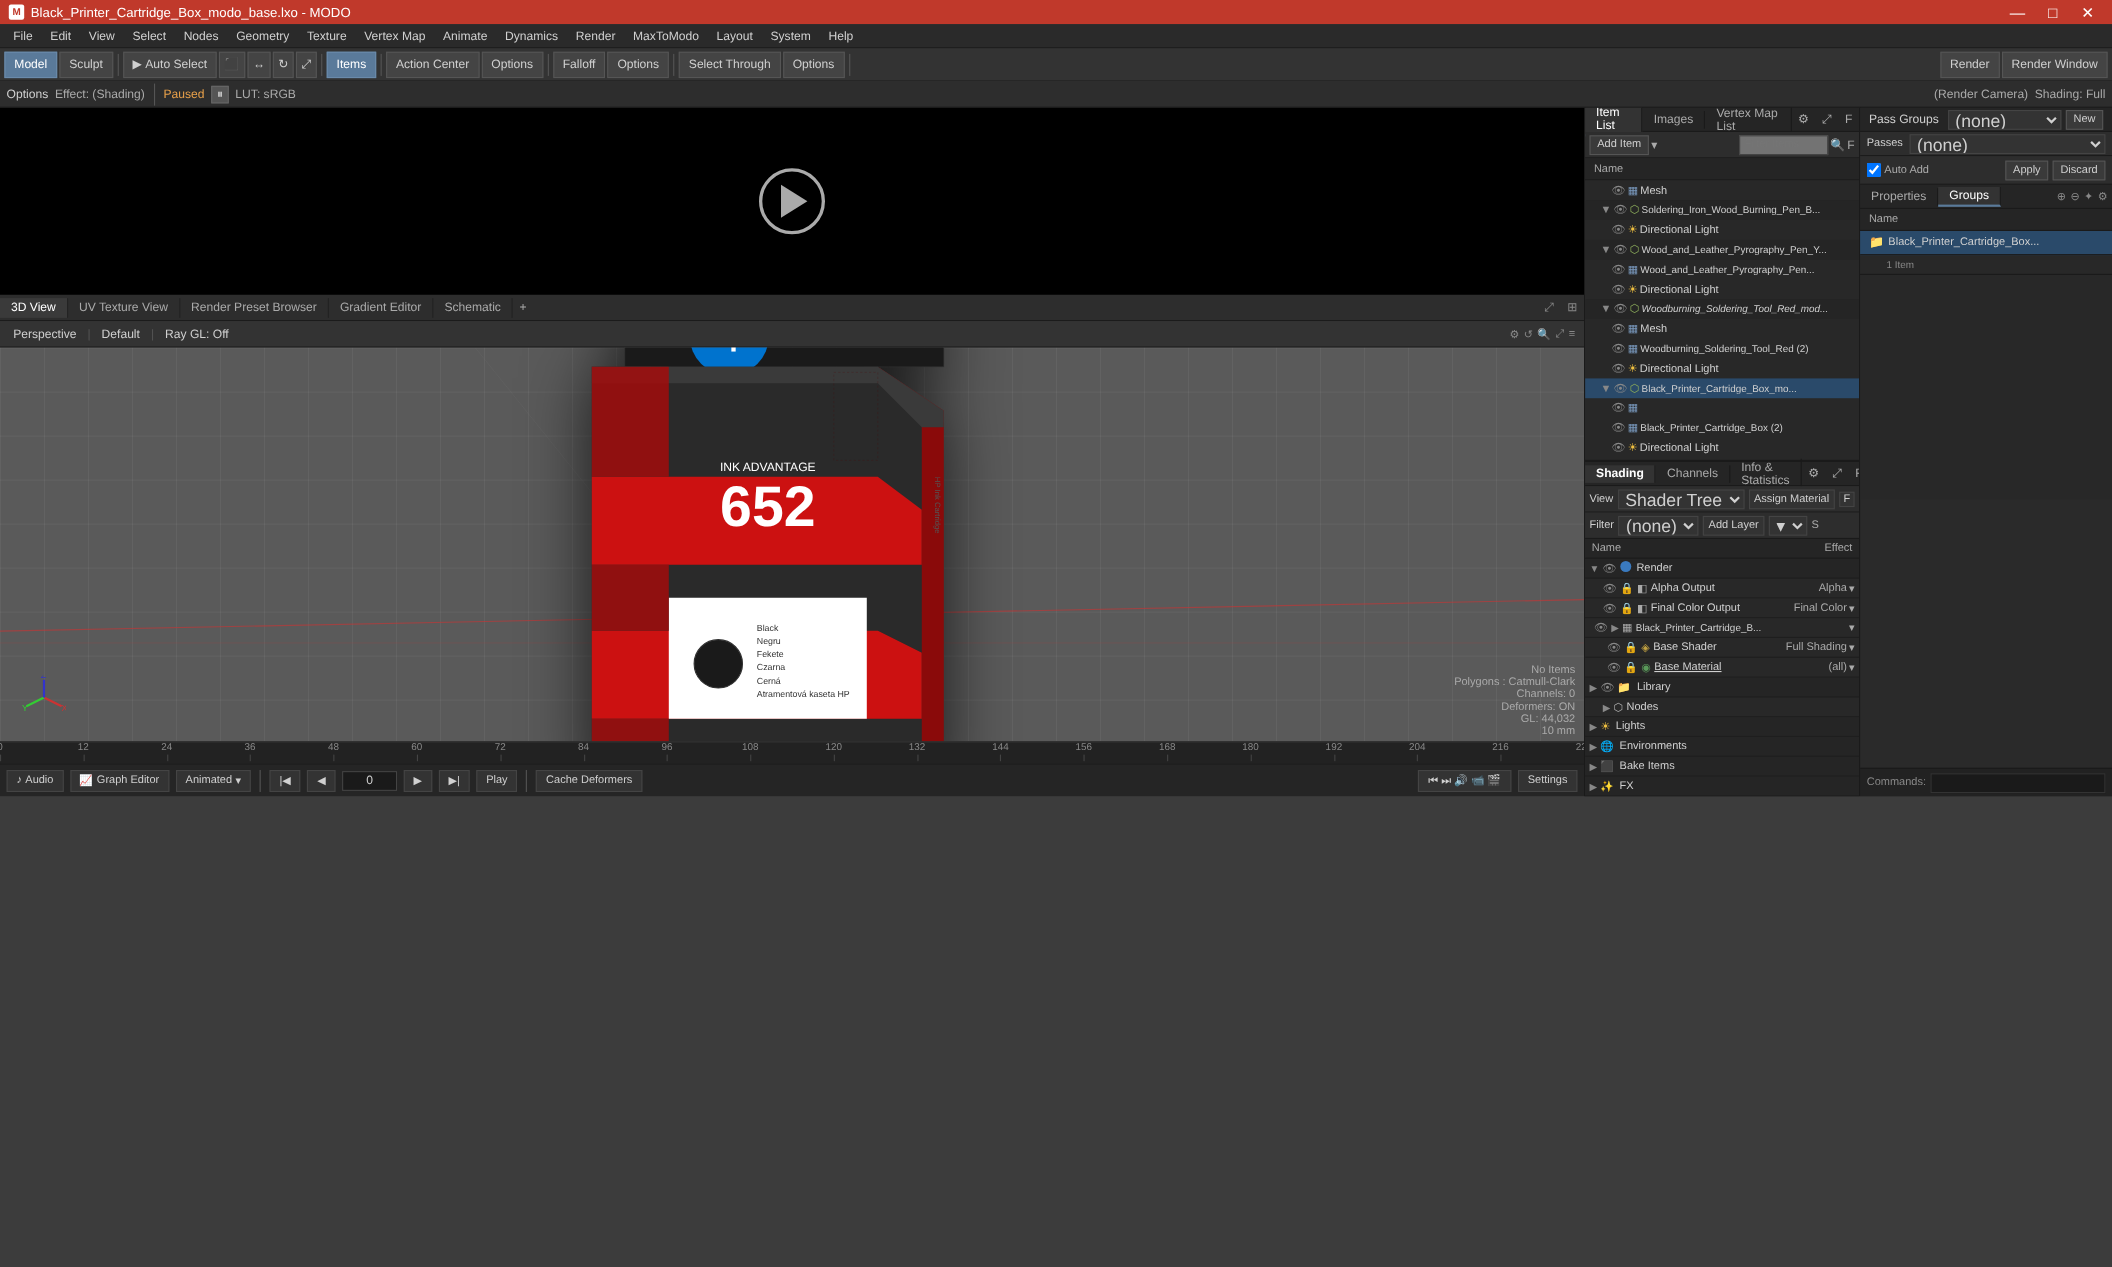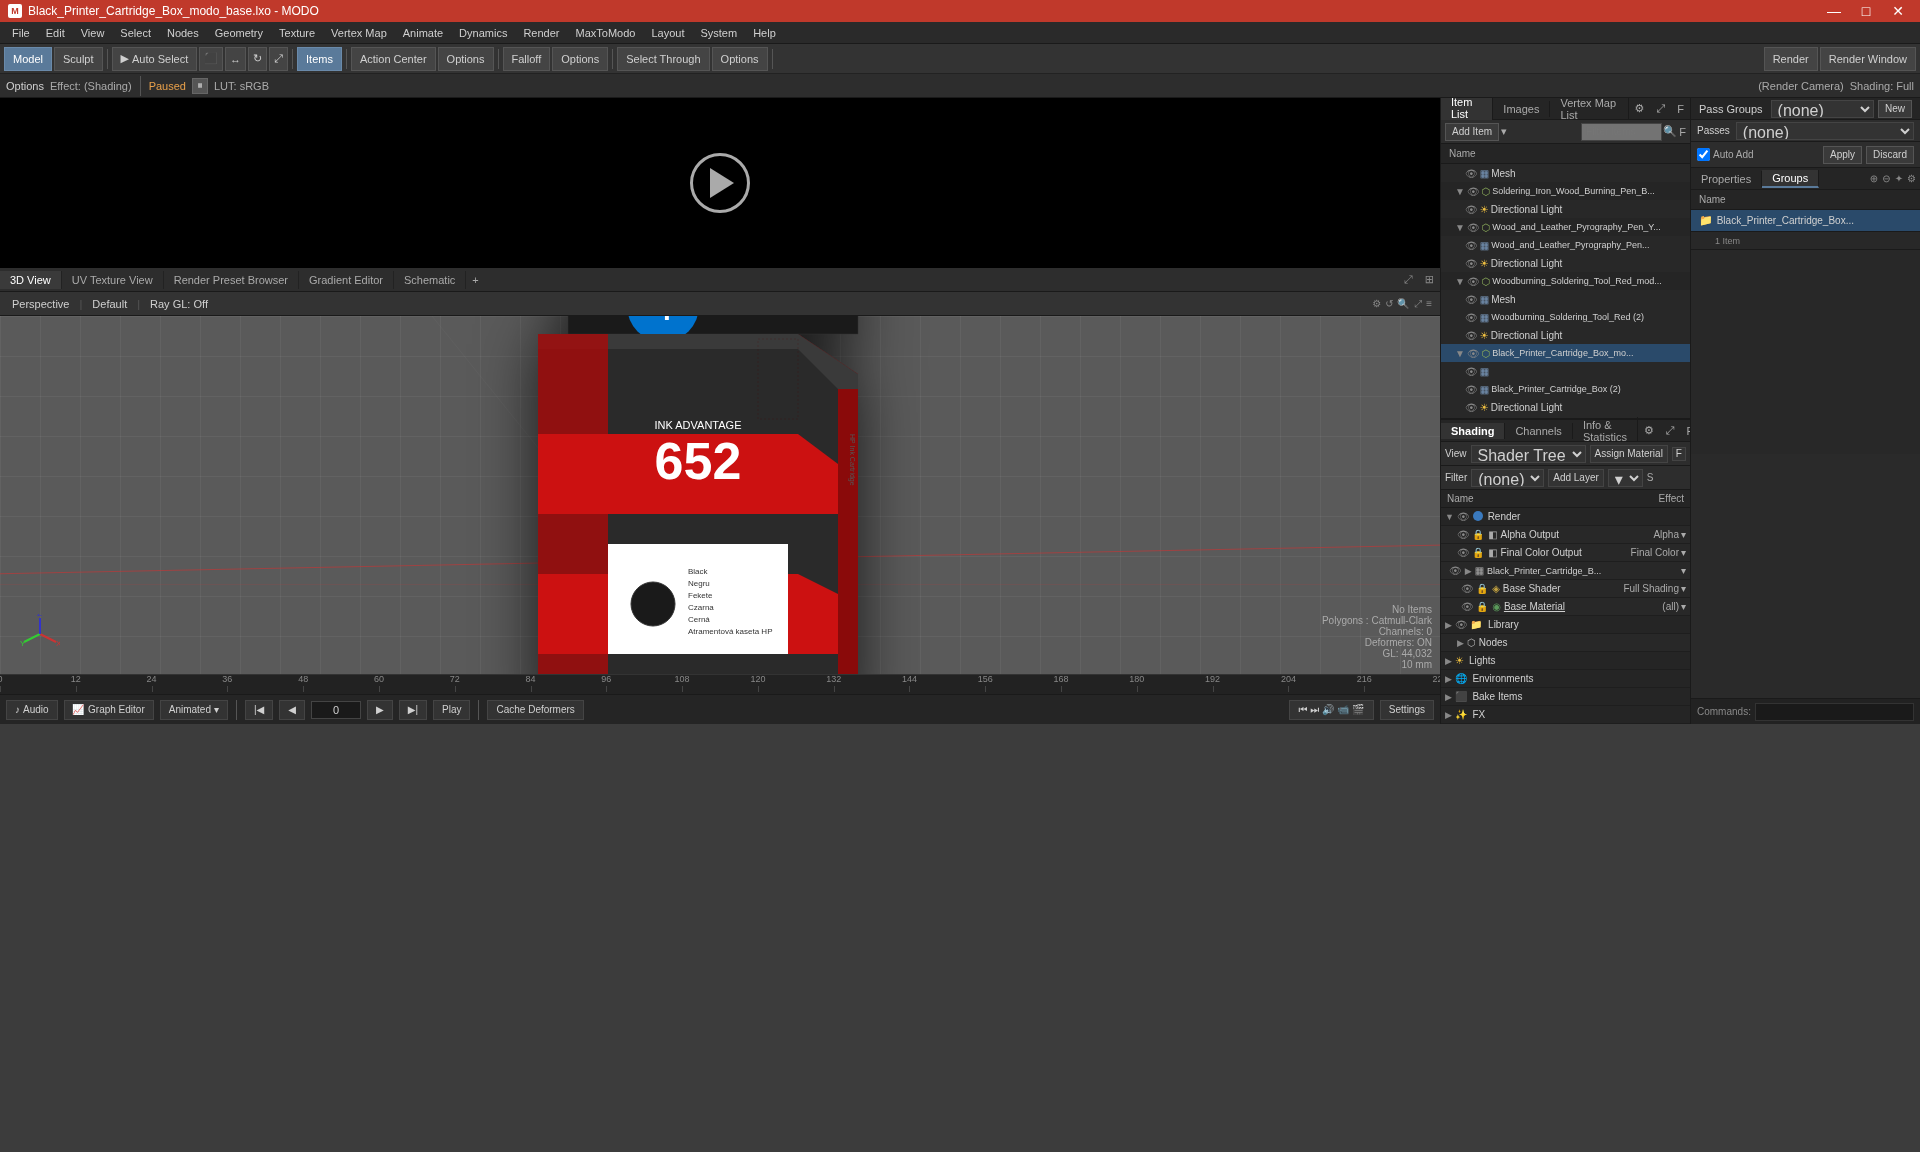--- a/index.html
+++ b/index.html
@@ -798,21 +798,21 @@
         <div class="item-row indent2">
           <span class="eye-icon">👁</span>
           <span style="color:#f0c040;">☀</span>
           <span>Directional Light</span>
         </div>
 
         <div class="item-row indent1" style="background:#252525;">
           <span style="color:#888;">▼</span>
           <span class="eye-icon">👁</span>
           <span style="color:#8aaa5a;">⬡</span>
-          <span style="overflow:hidden;text-overflow:ellipsis;white-space:nowrap;font-size:9px;">Woodburning_Soldering_Tool_Red_mod...</span>
+          <span style="overflow:hidden;text-overflow:ellipsis;white-space:nowrap;font-size:9px;font-style:italic;">Woodburning_Soldering_Tool_Red_mod...</span>
         </div>
         <div class="item-row indent2">
           <span class="eye-icon">👁</span>
           <span style="color:#7a9abf;">▦</span>
           <span>Mesh</span>
         </div>
         <div class="item-row indent2">
           <span class="eye-icon">👁</span>
           <span style="color:#7a9abf;">▦</span>
           <span style="font-size:9px;">Woodburning_Soldering_Tool_Red (2)</span>

